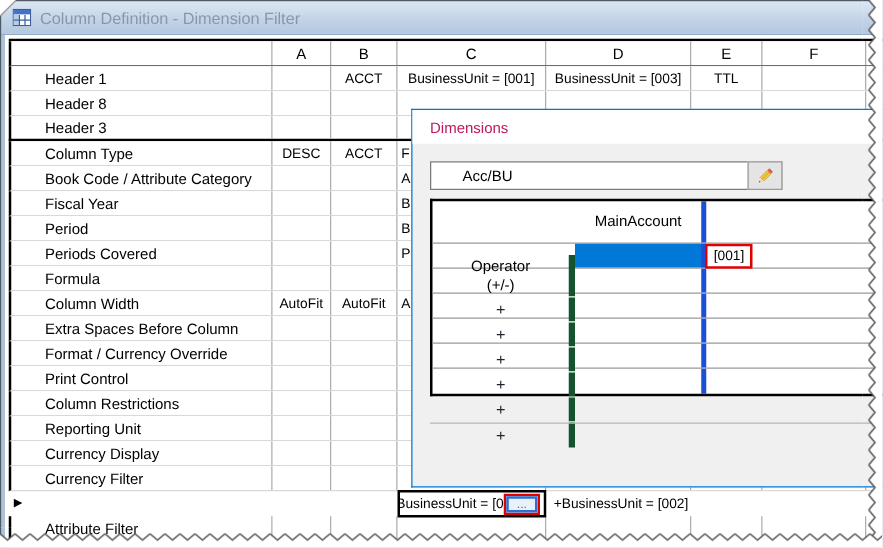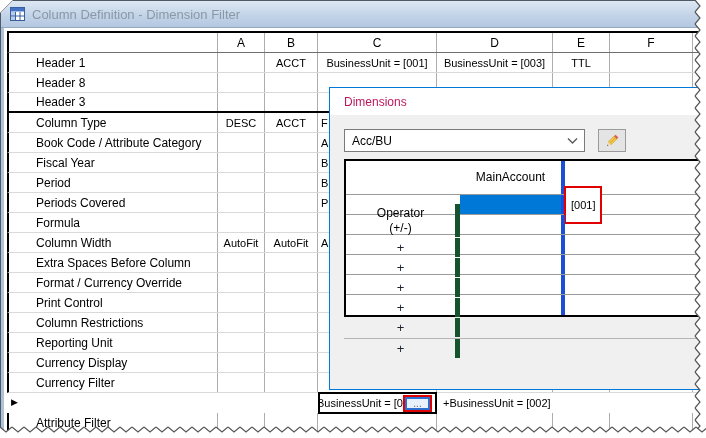--- a/index.html
+++ b/index.html
@@ -41,40 +41,40 @@
     color:#6a6a6a; font-size:10px; line-height:7px; text-align:center; padding:0; cursor:pointer; }
   .next-cell { position:absolute; left:437px; top:392px; width:170px; height:21px; z-index:2;
     display:flex; align-items:center; padding-left:6px; font-size:11px; white-space:nowrap; }
 
   
   .dialog { position:absolute; left:329px; top:87px; width:377px; height:303px;
     border-top:1px solid #0078d7; border-left:1px solid #0078d7; border-bottom:1px solid #0078d7;
     background:#f0f0f0; z-index:5; }
   .dlg-title { height:27px; background:#fff; display:flex; align-items:center; padding-left:14px;
     font-size:12px; color:#be185d; }
-  .combo { position:absolute; left:14px; top:41px; width:241px; height:23px; background:#fff;
-    border:1px solid #7a7a7a; display:flex; align-items:center; padding-left:7px; font-size:12px; }
+  .combo { position:absolute; left:14px; top:41px; width:282px; height:23px; background:#fff;
+    border:1px solid #7a7a7a; display:flex; align-items:center; padding-left:25px; font-size:12px; }
   .combo .chev { position:absolute; right:6px; top:7px; }
   .pencil-btn { position:absolute; left:268px; top:41px; width:28px; height:23px;
     background:#e4e4e4; border:1px solid #9a9a9a; display:flex; align-items:center; justify-content:center; cursor:pointer; }
 
   .dgrid { position:absolute; left:14px; top:71px; right:0; border:2px solid #000; border-right:none; background:#fff; }
   .dg-row { display:flex; height:20px; border-bottom:1px solid #9a9a9a; }
   .dg-row:last-child { border-bottom:none; }
   .dg-head { height:34px; }
   .dg-c { height:100%; display:flex; align-items:center; justify-content:center; font-size:12px; color:#000; }
   .dg-op { width:114px; border-right:5px solid #14532d;margin-top:43px; }
   .dg-ma { width:105px; border-right:4px solid #1d4ed8; }
   .dg-bu { flex:1; }
   .dg-head .dg-c { white-space:pre-line; text-align:center; line-height:1.25; }
   .dg-plus { font-size:13px; color:#1c2430; }
   .sel { background:#0078d7; }
   .buL { justify-content:flex-start; }
   .redbox { display:inline-flex; align-items:center; margin-left:-1px; border:2px solid #e00000;
-    background:#fff; padding:0 5px; height:38px; font-size:11px; }
+    background:#fff; padding:0 5px; height:20px; font-size:11px; }
   .dlg-sep { position:absolute; left:14px; right:0; top:250px; height:1px; background:#b5b5b5; }
 
   
   .torn-r { position:absolute; right:0; top:0; z-index:20; }
   .torn-b { position:absolute; left:0; bottom:0; z-index:20; }
   .corner { position:absolute; left:0; top:0; z-index:21; }
 </style>
 </head>
 <body>
 

